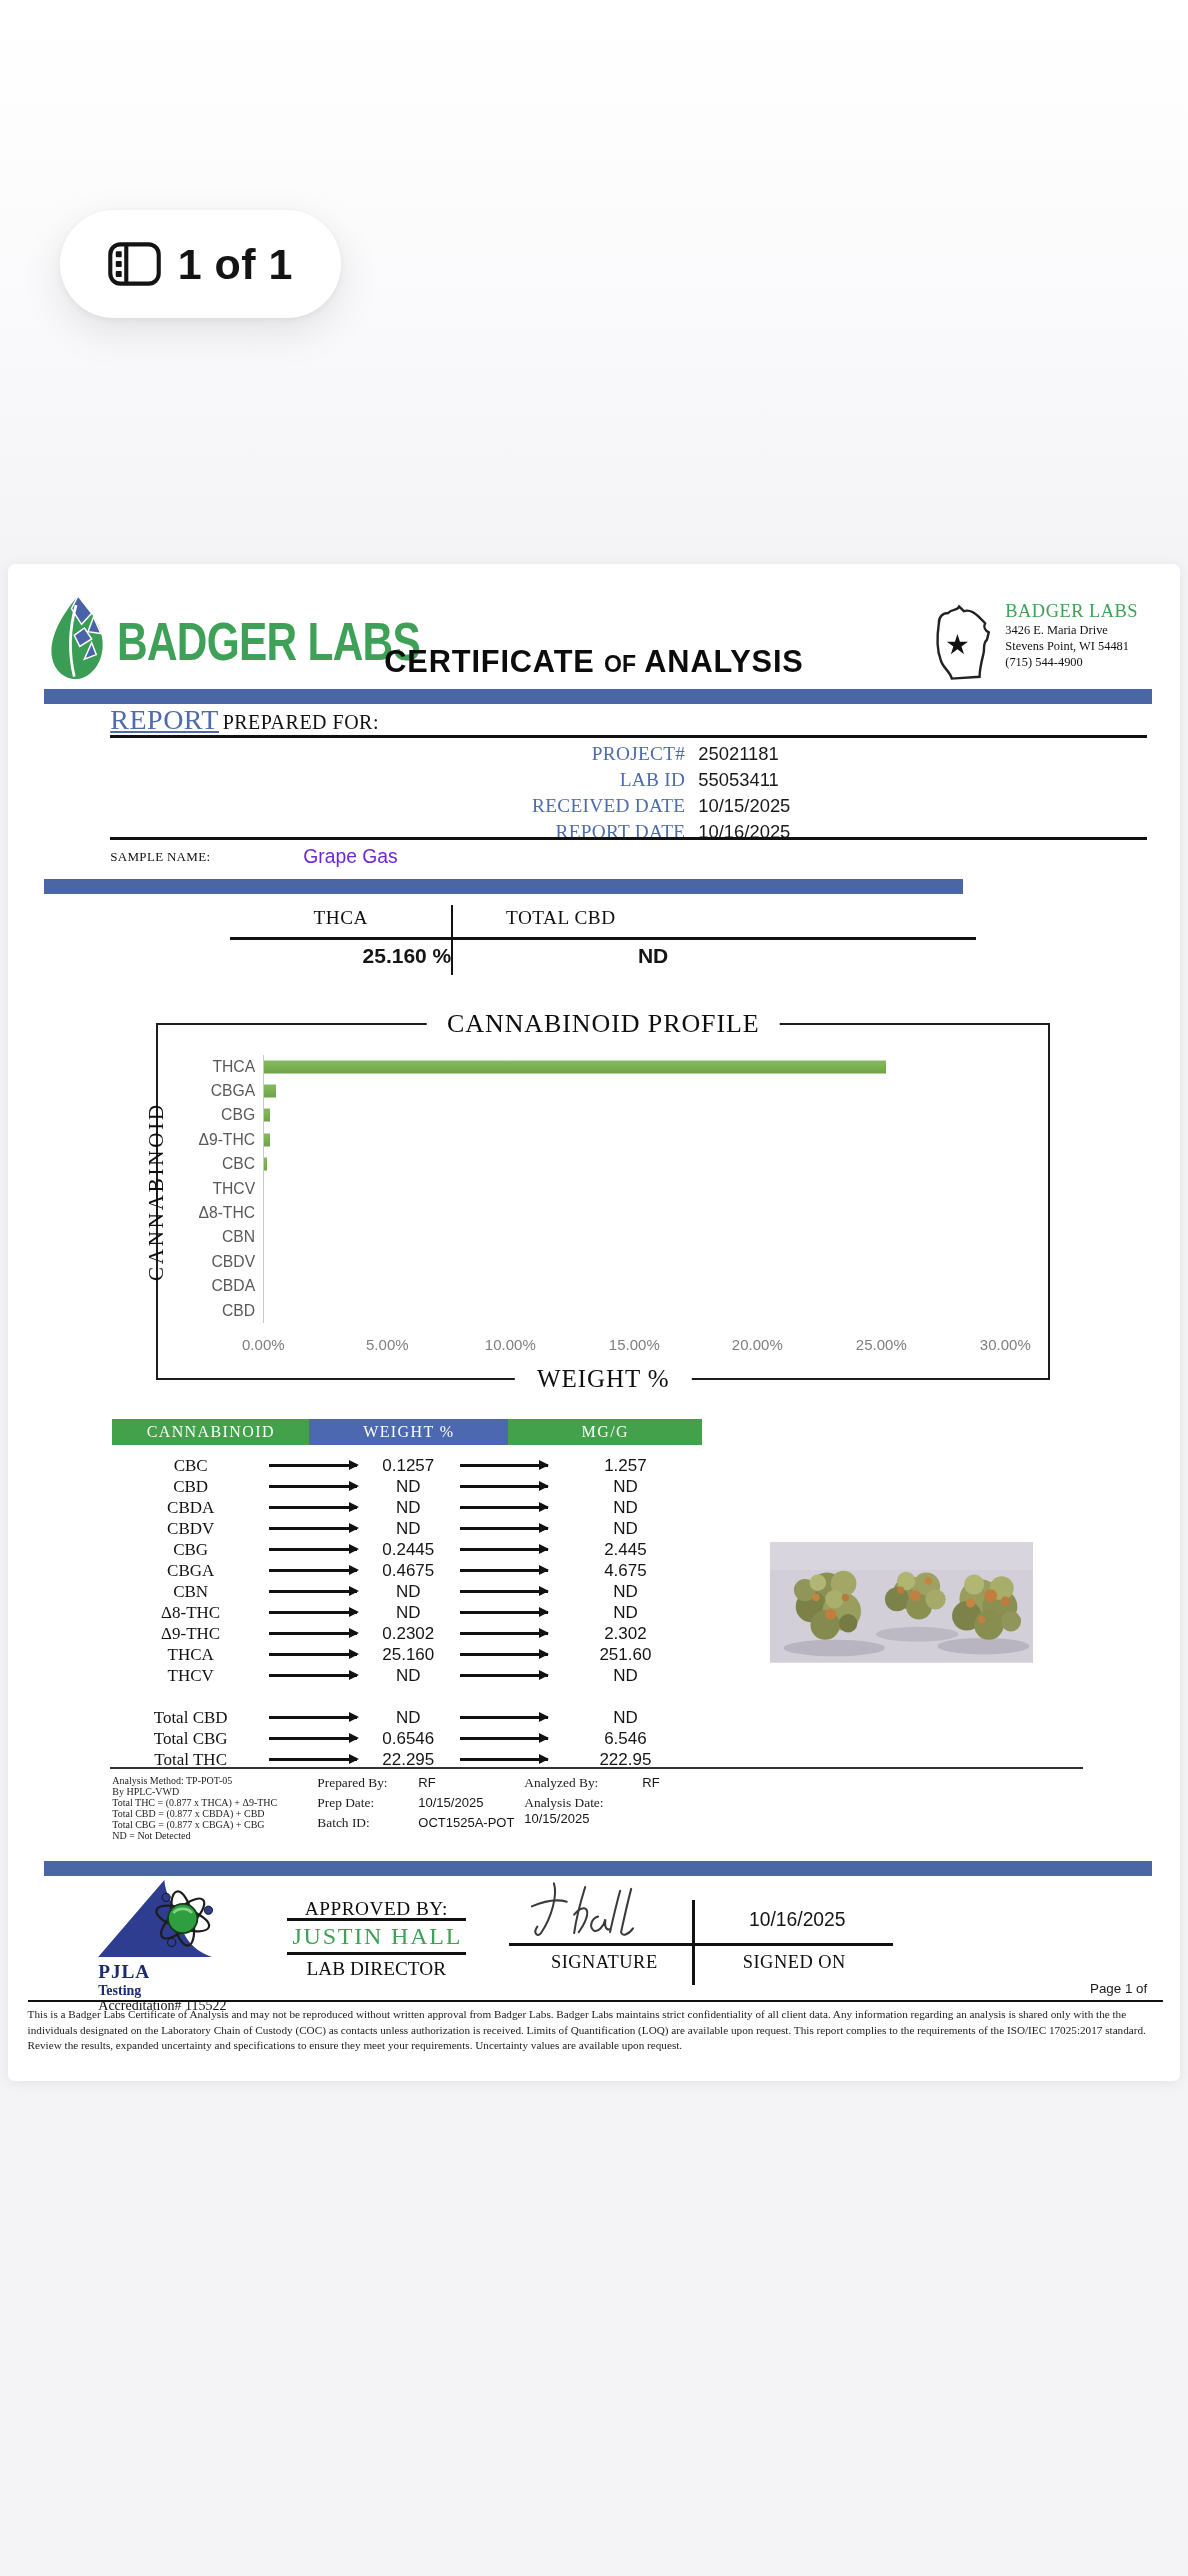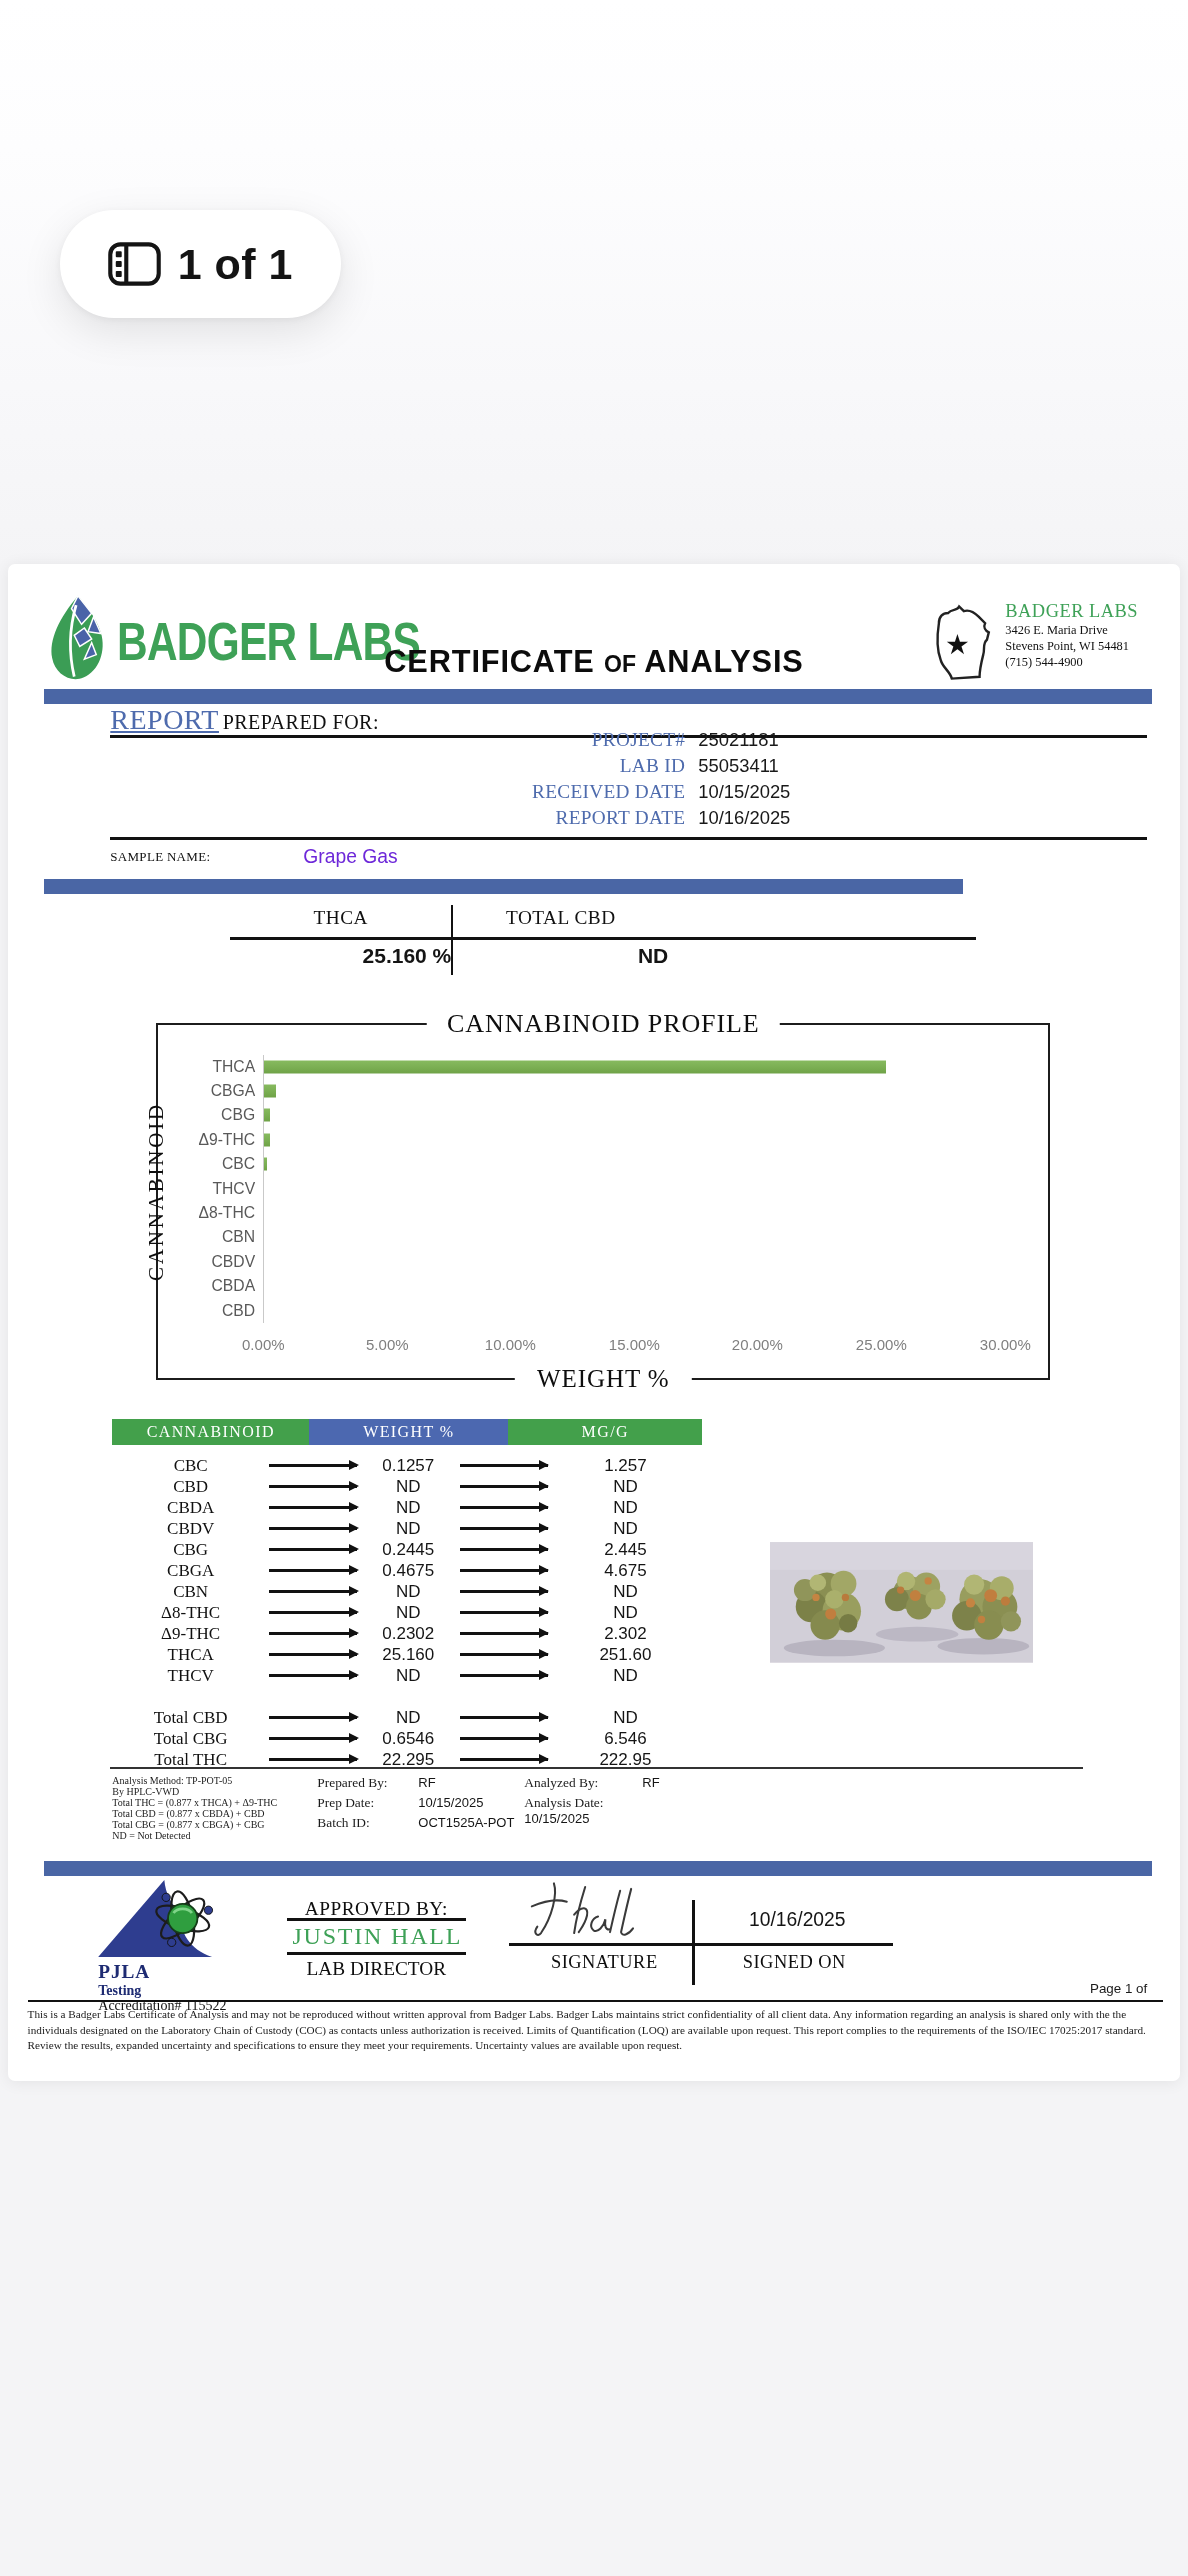--- a/index.html
+++ b/index.html
@@ -39,21 +39,21 @@
     font-size:32px; letter-spacing:0.9px; white-space:nowrap;
   }
   .coa-title .of { font-size:24px; letter-spacing:0; }
   .lab-block { position:absolute; left:997px; top:37px; width:157px; }
   .lab-name { font-size:18.4px; color:#3EA157; letter-spacing:0.5px; }
   .lab-line { font-size:12.4px; color:#111; line-height:1.3; }
   
   .rep-head { position:absolute; left:102px; top:140px; white-space:nowrap; }
   .rep-head .blue { font-size:28px; color:#4E6BAD; text-decoration:underline; letter-spacing:0.5px; }
   .rep-head .rest { font-size:20px; color:#111; letter-spacing:0.5px; }
-  .rfields { position:absolute; left:369px; top:163px; width:771px; }
+  .rfields { position:absolute; left:369px; top:177px; width:771px; }
   .rfield { display:flex; height:26px; align-items:center; }
   .rlabel { flex:1; text-align:right; padding-right:13px; font-size:19.3px; color:#4E6BAD; letter-spacing:0.3px; }
   .rvalue { width:450px; text-align:left; font-family:"Liberation Sans", sans-serif; font-size:18.4px; font-weight:500; color:#191919; }
   .sample-row { position:absolute; left:102px; top:279px; height:28px; display:flex; align-items:center; }
   .sample-label { font-size:13px; color:#111; letter-spacing:0.3px; width:193px; }
   .sample-value { font-family:"Liberation Sans", sans-serif; font-size:19.3px; font-weight:500; color:#6d28d9; }
   
   .summary { position:absolute; left:222px; top:341px; width:746px; height:70px; display:flex; }
   .sum-col { position:relative; height:100%; }
   .sum-col + .sum-col { border-left:2.3px solid #111; }

